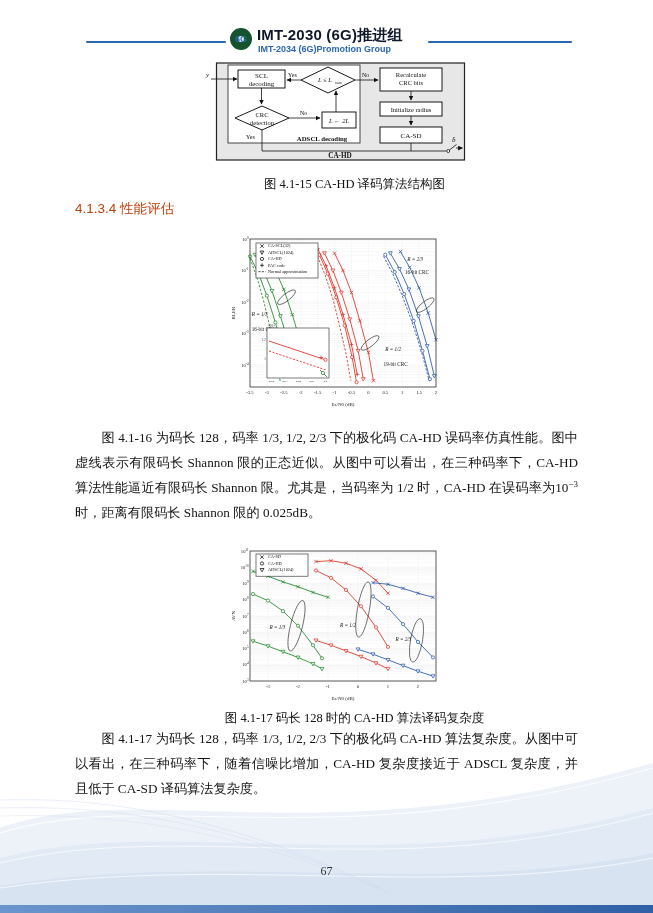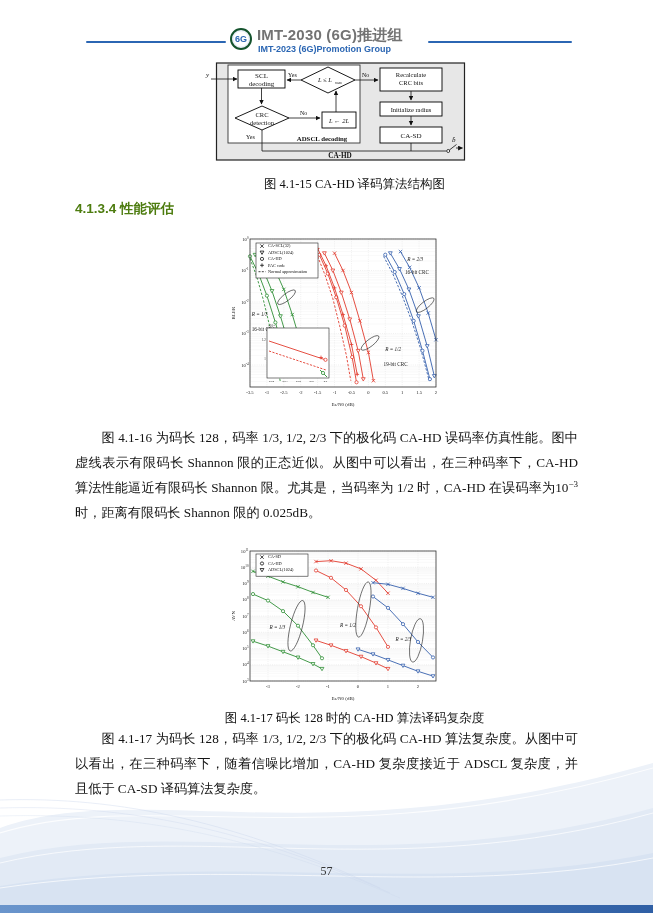--- a/index.html
+++ b/index.html
@@ -1,32 +1,32 @@
 <!DOCTYPE html>
 <html><head>
 <meta charset="utf-8">
 <style>
   html,body{margin:0;padding:0;background:#f2f2f2;}
   #page{position:relative;width:653px;height:913px;margin:0 auto;background:#ffffff;overflow:hidden;
         font-family:"Liberation Serif","DejaVu Serif",serif;color:#141414;}
   .abs{position:absolute;}
   
   .hrule{position:absolute;top:41px;height:2px;background:#2b66b3;border-radius:1px;}
-  #logo{position:absolute;left:230px;top:28px;width:22px;height:22px;border:2px solid #14532d;border-radius:50%;
+  #logo{position:absolute;left:230px;top:28px;width:22px;height:22px;border:8px solid #14532d;border-radius:50%;
         box-sizing:border-box;display:flex;align-items:center;justify-content:center;
         font-family:"Liberation Sans",sans-serif;font-weight:bold;font-size:9px;color:#2b66b3;
         box-shadow:inset 0 0 0 1.5px #e8effa;}
   #hdr-title{position:absolute;left:257px;top:26px;font-family:"Liberation Sans",sans-serif;
-        font-weight:bold;font-size:15px;color:#737373;letter-spacing:.2px;white-space:nowrap;}
+        font-weight:bold;font-size:15px;color:#0f172a;letter-spacing:.2px;white-space:nowrap;}
   #hdr-sub{position:absolute;left:258px;top:44px;font-family:"Liberation Sans",sans-serif;
         font-weight:bold;font-size:9px;color:#2b66b3;white-space:nowrap;}
   
   .caption{position:absolute;left:0;width:653px;text-align:center;font-size:12.5px;color:#111;padding-left:28px;}
   #section-heading{position:absolute;left:75px;top:200px;font-family:"Liberation Sans",sans-serif;
-        font-weight:bold;font-size:13.5px;color:#4d7c0f;}
+        font-weight:normal;font-size:13.5px;color:#c2410c;}
   .para{position:absolute;left:75px;width:503px;font-size:13.2px;line-height:25px;
         text-align:justify;text-indent:2em;margin:0;}
   .para sup{font-size:9px;line-height:0;}
   
   .figsvg{position:absolute;}
   
   #footer-wave{position:absolute;left:0;bottom:0;width:653px;height:175px;}
   #page-number{position:absolute;left:0;bottom:34px;width:653px;text-align:center;
         font-size:12px;color:#333;}
 </style>
@@ -34,21 +34,21 @@
 <body>
 
 <div id="page">
 
   <div class="hrule" style="left:86px;width:140px;"></div>
   <div class="hrule" style="left:428px;width:144px;"></div>
   <div id="logo">
       <span>6G</span>
     </div>
   <div id="hdr-title">IMT-2030 (6G)推进组</div>
-  <div id="hdr-sub">IMT-2023 (6G)Promotion Group</div>
+  <div id="hdr-sub">IMT-2034 (6G)Promotion Group</div>
 
   <svg class="figsvg" style="left:202px;top:62px;" width="264" height="100" viewBox="0 0 264 100" font-family="Liberation Serif, DejaVu Serif, serif">
     <defs>
       <marker id="ah" markerWidth="7" markerHeight="7" refX="5.5" refY="3" orient="auto">
         <path d="M0,0 L6,3 L0,6 Z" fill="#111"></path>
       </marker>
     </defs>
     <rect x="14.5" y="1" width="248" height="97" fill="#e7e7e7" stroke="#222" stroke-width="1.2"></rect>
     <rect x="26" y="3" width="132" height="78" fill="#ffffff" stroke="#333" stroke-width="0.9"></rect>
 
@@ -486,15 +486,15 @@
     <path d="M0,148 C220,112 430,160 653,115 L653,175 L0,175 Z" fill="#d8e3f2"></path>
     <path d="M0,95 C150,48 330,122 653,30" stroke="#ffffff" stroke-width="1.2" fill="none" opacity="0.8"></path>
     <path d="M0,125 C190,80 390,148 653,75" stroke="#ffffff" stroke-width="1" fill="none" opacity="0.7"></path>
     <path d="M0,150 C230,116 440,162 653,120" stroke="#ffffff" stroke-width="1" fill="none" opacity="0.7"></path>
     <path d="M0,62 C120,58 240,85 380,150" stroke="#c9d6ec" stroke-width="0.6" fill="none" opacity="0.7"></path>
     <path d="M0,70 C130,66 250,92 390,155" stroke="#c9d6ec" stroke-width="0.6" fill="none" opacity="0.6"></path>
     <path d="M0,78 C140,74 260,100 400,160" stroke="#c9d6ec" stroke-width="0.6" fill="none" opacity="0.5"></path>
     <rect x="0" y="167" width="653" height="8" fill="url(#barGrad)"></rect>
   </svg>
 
-  <div id="page-number">57</div>
+  <div id="page-number">67</div>
 
 </div>
 
 </body></html>

